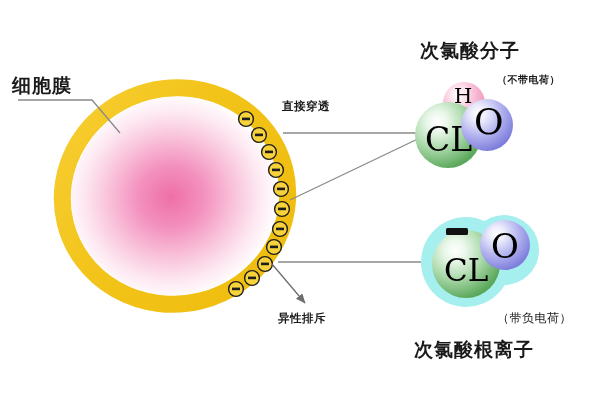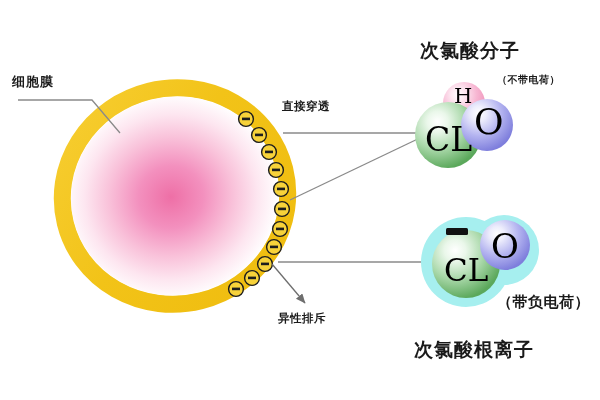--- a/index.html
+++ b/index.html
@@ -24,21 +24,21 @@
   }
   .txt {
     position: absolute;
     color: #1a1a1a;
     white-space: nowrap;
     font-family: "DejaVu Sans", "Liberation Sans", sans-serif;
   }
   #label-cell-membrane {
     left: 12px;
     top: 73px;
-    font-size: 13px;
+    font-size: 19px;
     font-weight: bold;
     letter-spacing: 1px;
   }
   #label-direct-penetration {
     left: 282px;
     top: 99px;
     font-size: 11.5px;
     font-weight: bold;
     letter-spacing: 0.5px;
   }
@@ -58,23 +58,23 @@
   }
   #charge-hclo {
     left: 497px;
     top: 73px;
     font-size: 10px;
     font-weight: bold;
     letter-spacing: 0.5px;
   }
   #charge-clo {
     left: 497px;
-    top: 293px;
-    font-size: 15px;
-    font-weight: bold;
+    top: 310px;
+    font-size: 12px;
+    font-weight: normal;
     letter-spacing: 0.5px;
   }
   #title-clo {
     left: 414px;
     top: 337px;
     font-size: 19px;
     font-weight: bold;
     letter-spacing: 1px;
   }
   .atom-label {

